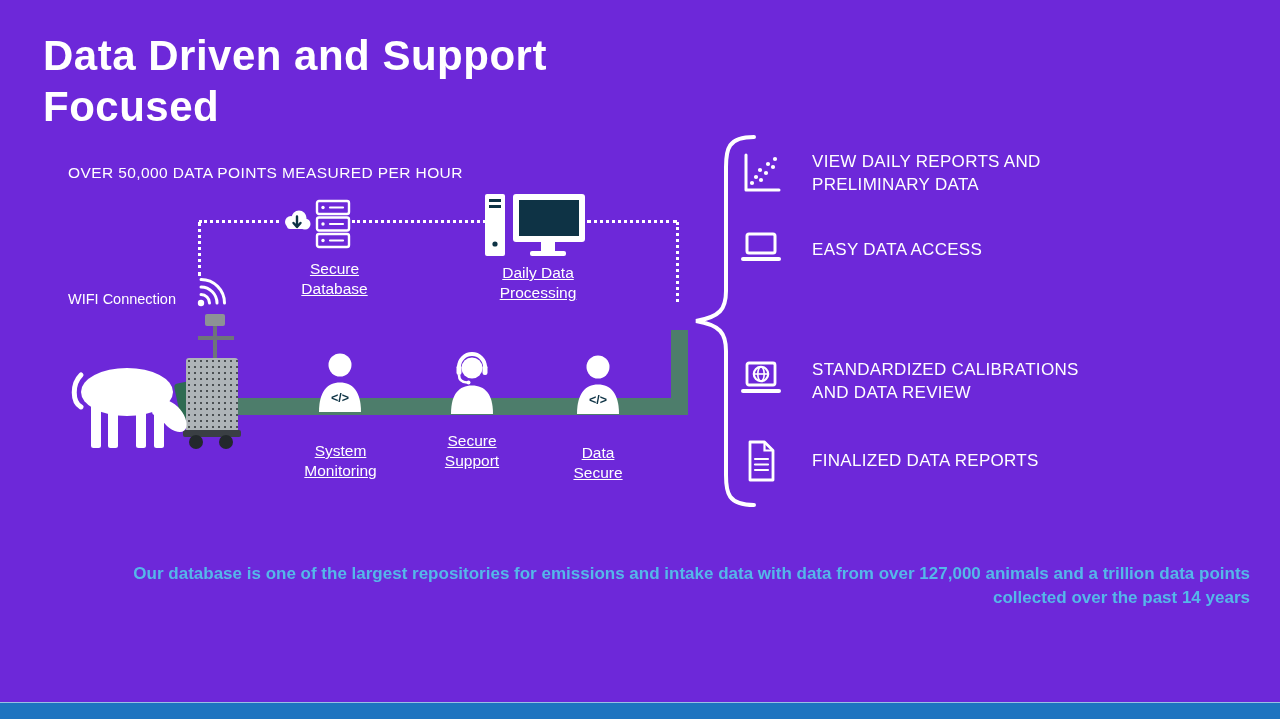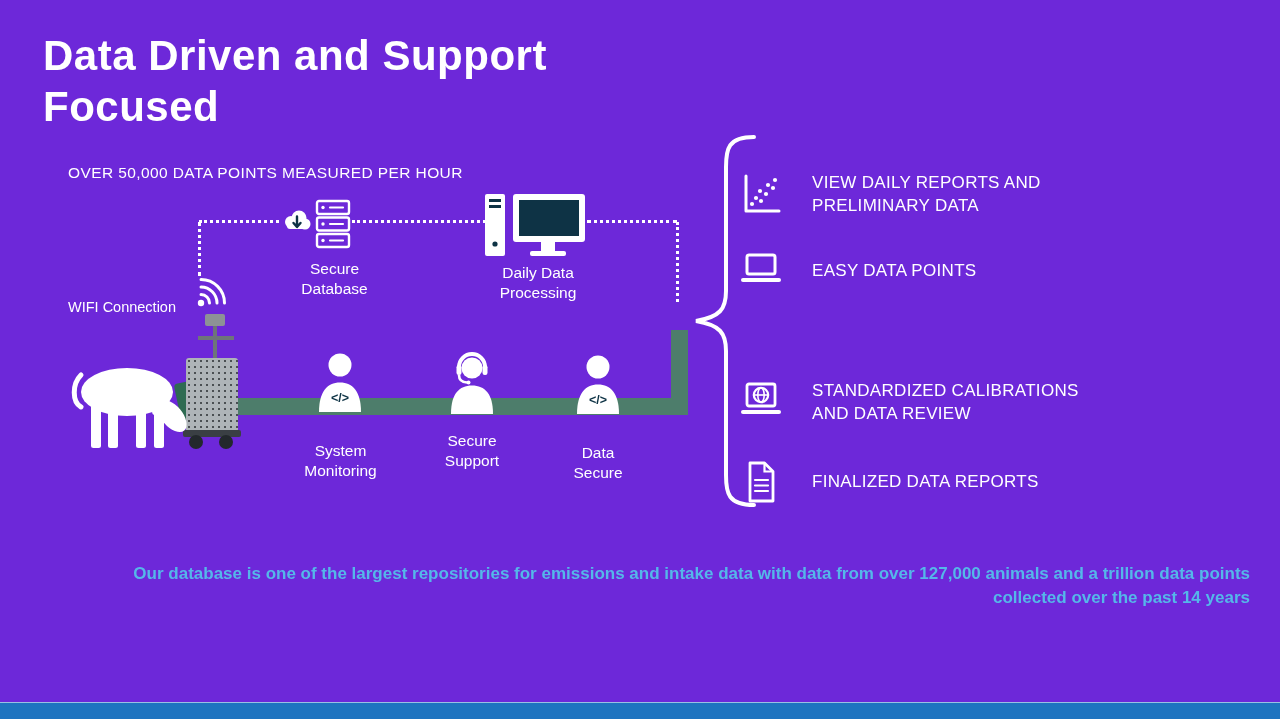--- a/index.html
+++ b/index.html
@@ -10,38 +10,38 @@
   .title{
     position:absolute;left:43px;top:30px;width:660px;margin:0;
     font-size:42px;font-weight:bold;line-height:1.22;color:#fff;letter-spacing:.5px;
   }
   .subtitle{
     position:absolute;left:68px;top:164px;font-size:15.5px;letter-spacing:.4px;color:#fff;
   }
   .dotted-h{position:absolute;height:0;border-top:3px dotted #fff;}
   .dotted-v{position:absolute;width:0;border-left:3px dotted #fff;}
   .dlabel{
-    position:absolute;color:#fff;font-size:15.5px;text-align:center;line-height:1.3;
-  }
-  .wifi-label{position:absolute;left:68px;top:291px;font-size:14.5px;color:#fff;margin-top:8px;}
+    position:absolute;color:#fff;font-size:15.5px;text-align:center;line-height:1.3;text-decoration:underline;
+  }
+  .wifi-label{position:absolute;left:68px;top:291px;font-size:14.5px;color:#fff;}
   .green-h{position:absolute;left:229px;top:398px;width:459px;height:17px;background:#4d7d6b;}
   .green-v{position:absolute;left:671px;top:330px;width:17px;height:72px;background:#4d7d6b;}
   
   .m-topunit{position:absolute;left:205px;top:314px;width:20px;height:12px;background:#8d9296;border-radius:2px;}
   .m-pole{position:absolute;left:213px;top:326px;width:4px;height:36px;background:#6e747a;}
   .m-crossbar{position:absolute;left:198px;top:336px;width:36px;height:4px;background:#6e747a;}
   .m-body{
     position:absolute;left:186px;top:358px;width:52px;height:74px;background:#aeb4b8;border-radius:3px;
     background-image:radial-gradient(#4a4f53 1.2px, transparent 1.4px);background-size:6px 6px;
   }
   .m-patch{position:absolute;left:178px;top:382px;width:18px;height:44px;background:#2e6b52;border-radius:4px;transform:rotate(-12deg);}
   .m-base{position:absolute;left:183px;top:430px;width:58px;height:7px;background:#3a3f44;border-radius:2px;}
   .m-wheel{position:absolute;width:14px;height:14px;border-radius:50%;background:#23282c;top:435px;}
   
-  .benefit-row{position:absolute;left:738px;display:flex;align-items:center;gap:28px;margin-top:21px;}
+  .benefit-row{position:absolute;left:738px;display:flex;align-items:center;gap:28px;}
   .benefit-label{width:300px;font-size:17px;letter-spacing:.3px;line-height:1.38;color:#fff;}
   .footer{
     position:absolute;left:100px;right:30px;top:562px;text-align:right;
     font-size:17px;font-weight:bold;color:#55b7e9;line-height:1.42;
   }
   .bottom-bar{
     position:absolute;left:0;right:0;bottom:0;height:16px;background:#1e74c0;
     border-top:1px solid rgba(255,255,255,.55);
   }
   svg{display:block;}
@@ -184,21 +184,21 @@
       </g>
     </svg>
     <div class="benefit-label">VIEW DAILY REPORTS AND PRELIMINARY DATA</div>
   </div>
 
   <div class="benefit-row" style="top:227px">
     <svg width="46" height="46" viewBox="0 0 46 46">
       <rect x="9" y="7" width="28" height="19" rx="2" stroke="#fff" stroke-width="3" fill="none"></rect>
       <path d="M5,32 H41" stroke="#fff" stroke-width="4" stroke-linecap="round"></path>
     </svg>
-    <div class="benefit-label">EASY DATA POINTS</div>
+    <div class="benefit-label">EASY DATA ACCESS</div>
   </div>
 
 
   <div class="benefit-row" style="top:438px">
     <svg width="46" height="46" viewBox="0 0 46 46">
       <path d="M12,4 H26.5 L35,12.5 V42 H12 Z" stroke="#fff" stroke-width="2.8" fill="none" stroke-linejoin="round"></path>
       <path d="M26.5,4 V12.5 H35" stroke="#fff" stroke-width="2.2" fill="none"></path>
       <g stroke="#fff" stroke-width="2.2" stroke-linecap="round">
         <path d="M17,21 H30"></path>
           <path d="M17,26.5 H30"></path>

